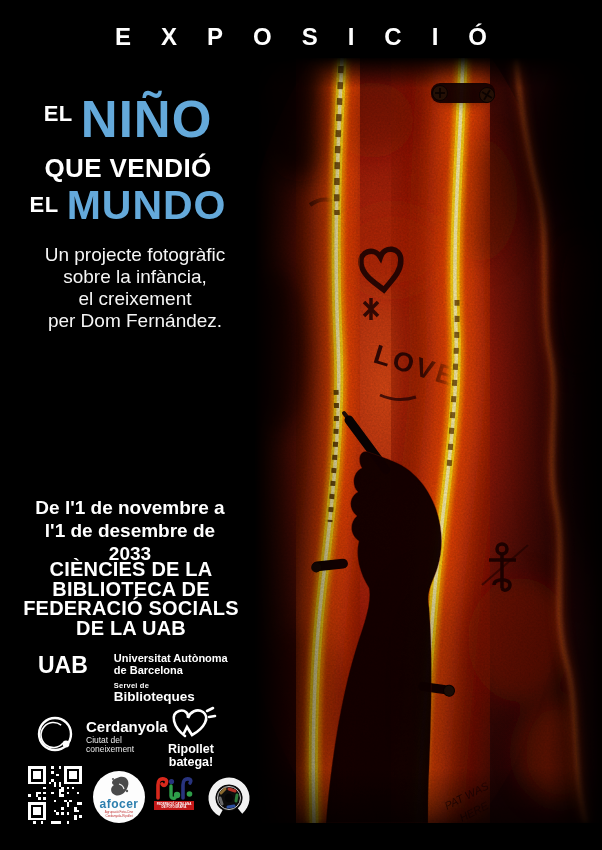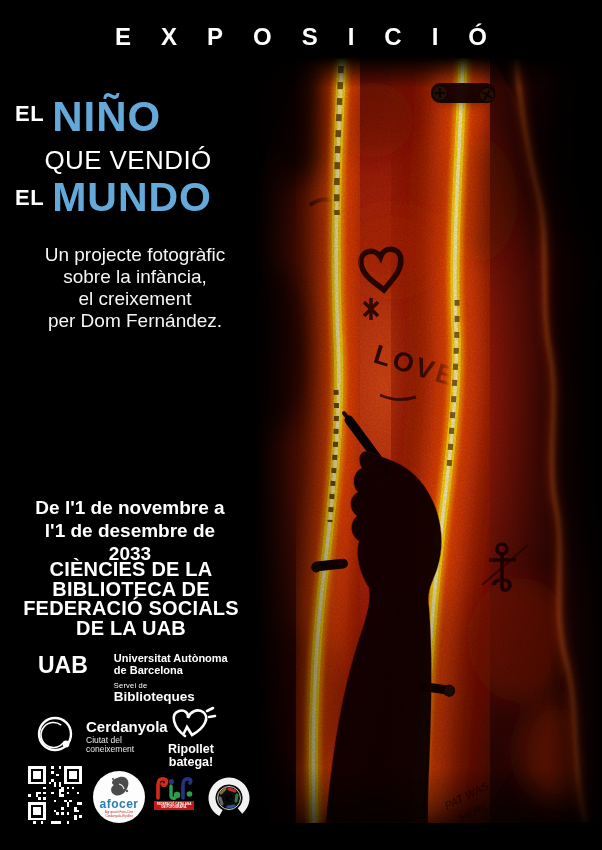--- a/index.html
+++ b/index.html
@@ -8,40 +8,40 @@
     font-family:"Liberation Sans",sans-serif;color:#fff;
   }
   .photo-svg{position:absolute;inset:0;width:602px;height:850px;}
   
   .expo{
     position:absolute;top:23px;left:0;right:0;text-align:center;
     font-size:24px;font-weight:700;letter-spacing:30px;text-indent:30px;color:#fff;
   }
   
   .title{position:absolute;left:15px;top:99px;width:226px;}
-  .t-row{display:flex;align-items:flex-start;gap:8px;}
+  .t-row{display:flex;justify-content:center;align-items:flex-start;gap:8px;}
   .t-row.bottom{align-items:flex-end;margin-top:5px;}
   .el-small{font-size:22px;font-weight:800;letter-spacing:.5px;}
   .t-row .el-small{margin-top:2px;}
   .t-row.bottom .el-small{margin-bottom:4px;}
-  .big-blue{font-size:42px;font-weight:800;line-height:.84;color:#64a9da;letter-spacing:1px;}
+  .big-blue{font-size:51px;font-weight:800;line-height:.84;color:#64a9da;letter-spacing:1px;}
   .big-blue.m{font-size:41px;line-height:.82;}
-  .que-vendio{text-align:center;font-size:26px;font-weight:400;margin-top:11px;letter-spacing:.4px;}
+  .que-vendio{text-align:center;font-size:26px;font-weight:700;margin-top:11px;letter-spacing:.4px;}
   
   .description{position:absolute;left:15px;top:244px;width:240px;text-align:center;
     font-size:19px;line-height:22px;color:#f5f5f5;}
   .dates{position:absolute;left:5px;top:496px;width:250px;text-align:center;
     font-size:19px;font-weight:600;line-height:23px;}
   .venue{position:absolute;left:6px;top:560px;width:250px;text-align:center;
     font-size:20px;font-weight:800;line-height:19.5px;letter-spacing:.2px;}
   
   .uab{position:absolute;left:38px;top:651px;display:flex;gap:26px;}
   .uab-word{font-size:23px;font-weight:800;line-height:1;margin-top:3px;letter-spacing:0;}
   .uab-name{font-size:11px;font-weight:700;line-height:11.5px;padding-top:2px;}
-  .servei-small{font-size:7.5px;font-weight:400;margin-top:5px;letter-spacing:.2px;}
+  .servei-small{font-size:7.5px;font-weight:700;margin-top:5px;letter-spacing:.2px;}
   .servei-bold{font-size:13.5px;font-weight:800;line-height:1.05;}
   
   .cerdanyola{position:absolute;left:33px;top:711px;display:flex;gap:7px;}
   .cerda-text{padding-top:8px;}
   .cerda-name{font-size:15px;font-weight:800;line-height:15px;}
   .cerda-tag{font-size:8.5px;line-height:9px;color:#e9e9e9;margin-top:2px;}
   .ripollet{position:absolute;left:158px;top:705px;width:66px;text-align:center;}
   .rip-line{font-size:12.5px;font-weight:800;line-height:13px;}
   .logo-abs{position:absolute;}
 </style>

